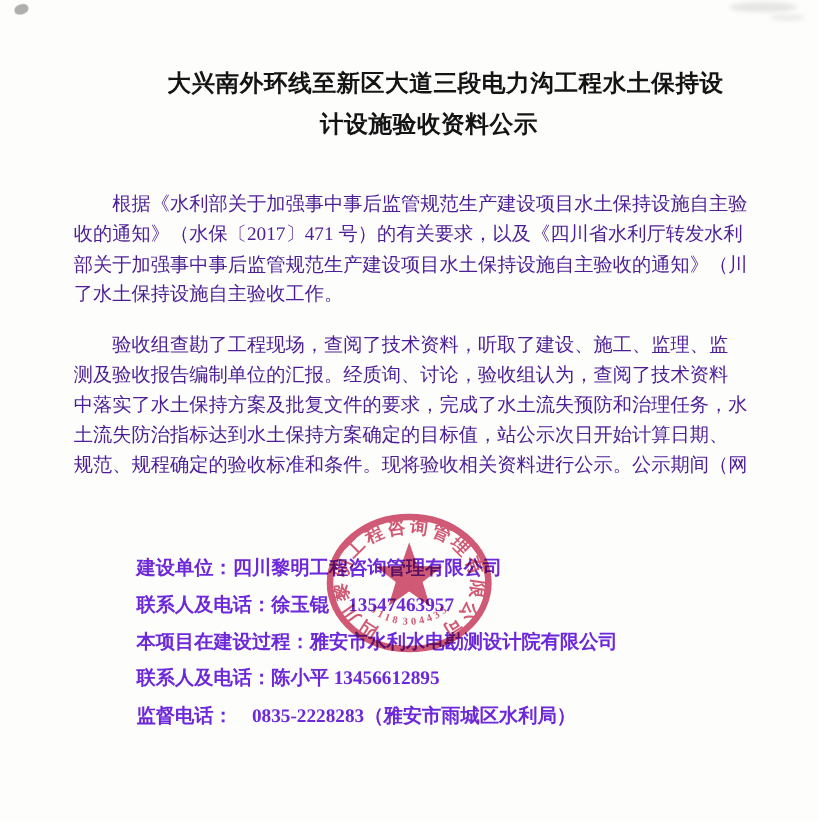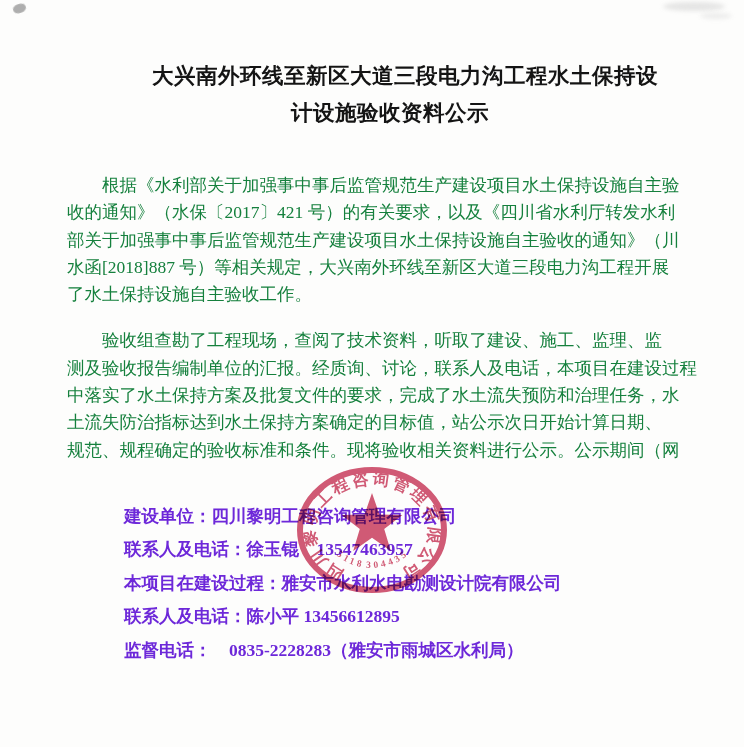--- a/index.html
+++ b/index.html
@@ -35,21 +35,21 @@
     text-align: center; font-weight: bold; font-size: 21.5px;
     color: #141414; letter-spacing: .5px;
   }
   .title-line { line-height: 37px; position: relative; white-space: nowrap; }
   .title-line-1 { left: 17px; }
   .title-line-2 { left: 2px; }
 
   
   .body-block {
     position: absolute; left: 67px; top: 172px; width: 614px;
-    font-size: 17.5px; line-height: 27.3px; color: #15803d;
+    font-size: 17.5px; line-height: 27.3px; color: #4c1d95;
   }
   .para { margin: 0; }
   .para-2 { margin-top: 19px; }
   .line { white-space: nowrap; }
   .indent { padding-left: 35px; }
 
   
   .contact-block {
     position: absolute; left: 124px; top: 500px;
     font-size: 17.5px; font-weight: bold; color: #6d28d9;
@@ -78,28 +78,27 @@
   <div class="edge-smudge-2"></div>
 
   <div class="title-block">
     <div class="title-line title-line-1">大兴南外环线至新区大道三段电力沟工程水土保持设</div>
     <div class="title-line title-line-2">计设施验收资料公示</div>
   </div>
 
   <div class="body-block">
     <div class="para para-1">
       <div class="line indent">根据《水利部关于加强事中事后监管规范生产建设项目水土保持设施自主验</div>
-      <div class="line">收的通知》（水保〔2017〕421 号）的有关要求，以及《四川省水利厅转发水利</div>
+      <div class="line">收的通知》（水保〔2017〕471 号）的有关要求，以及《四川省水利厅转发水利</div>
       <div class="line">部关于加强事中事后监管规范生产建设项目水土保持设施自主验收的通知》（川</div>
-      <div class="line">水函[2018]887 号）等相关规定，大兴南外环线至新区大道三段电力沟工程开展</div>
       <div class="line">了水土保持设施自主验收工作。</div>
     </div>
     <div class="para para-2">
       <div class="line indent">验收组查勘了工程现场，查阅了技术资料，听取了建设、施工、监理、监</div>
-      <div class="line">测及验收报告编制单位的汇报。经质询、讨论，联系人及电话，本项目在建设过程</div>
+      <div class="line">测及验收报告编制单位的汇报。经质询、讨论，验收组认为，查阅了技术资料</div>
       <div class="line">中落实了水土保持方案及批复文件的要求，完成了水土流失预防和治理任务，水</div>
       <div class="line">土流失防治指标达到水土保持方案确定的目标值，站公示次日开始计算日期、</div>
       <div class="line">规范、规程确定的验收标准和条件。现将验收相关资料进行公示。公示期间（网</div>
     </div>
   </div>
 
   <div class="contact-block">
     <div class="contact-line">建设单位：四川黎明工程咨询管理有限公司</div>
     <div class="contact-line">联系人及电话：徐玉锟　13547463957</div>
     <div class="contact-line">本项目在建设过程：雅安市水利水电勘测设计院有限公司</div>

